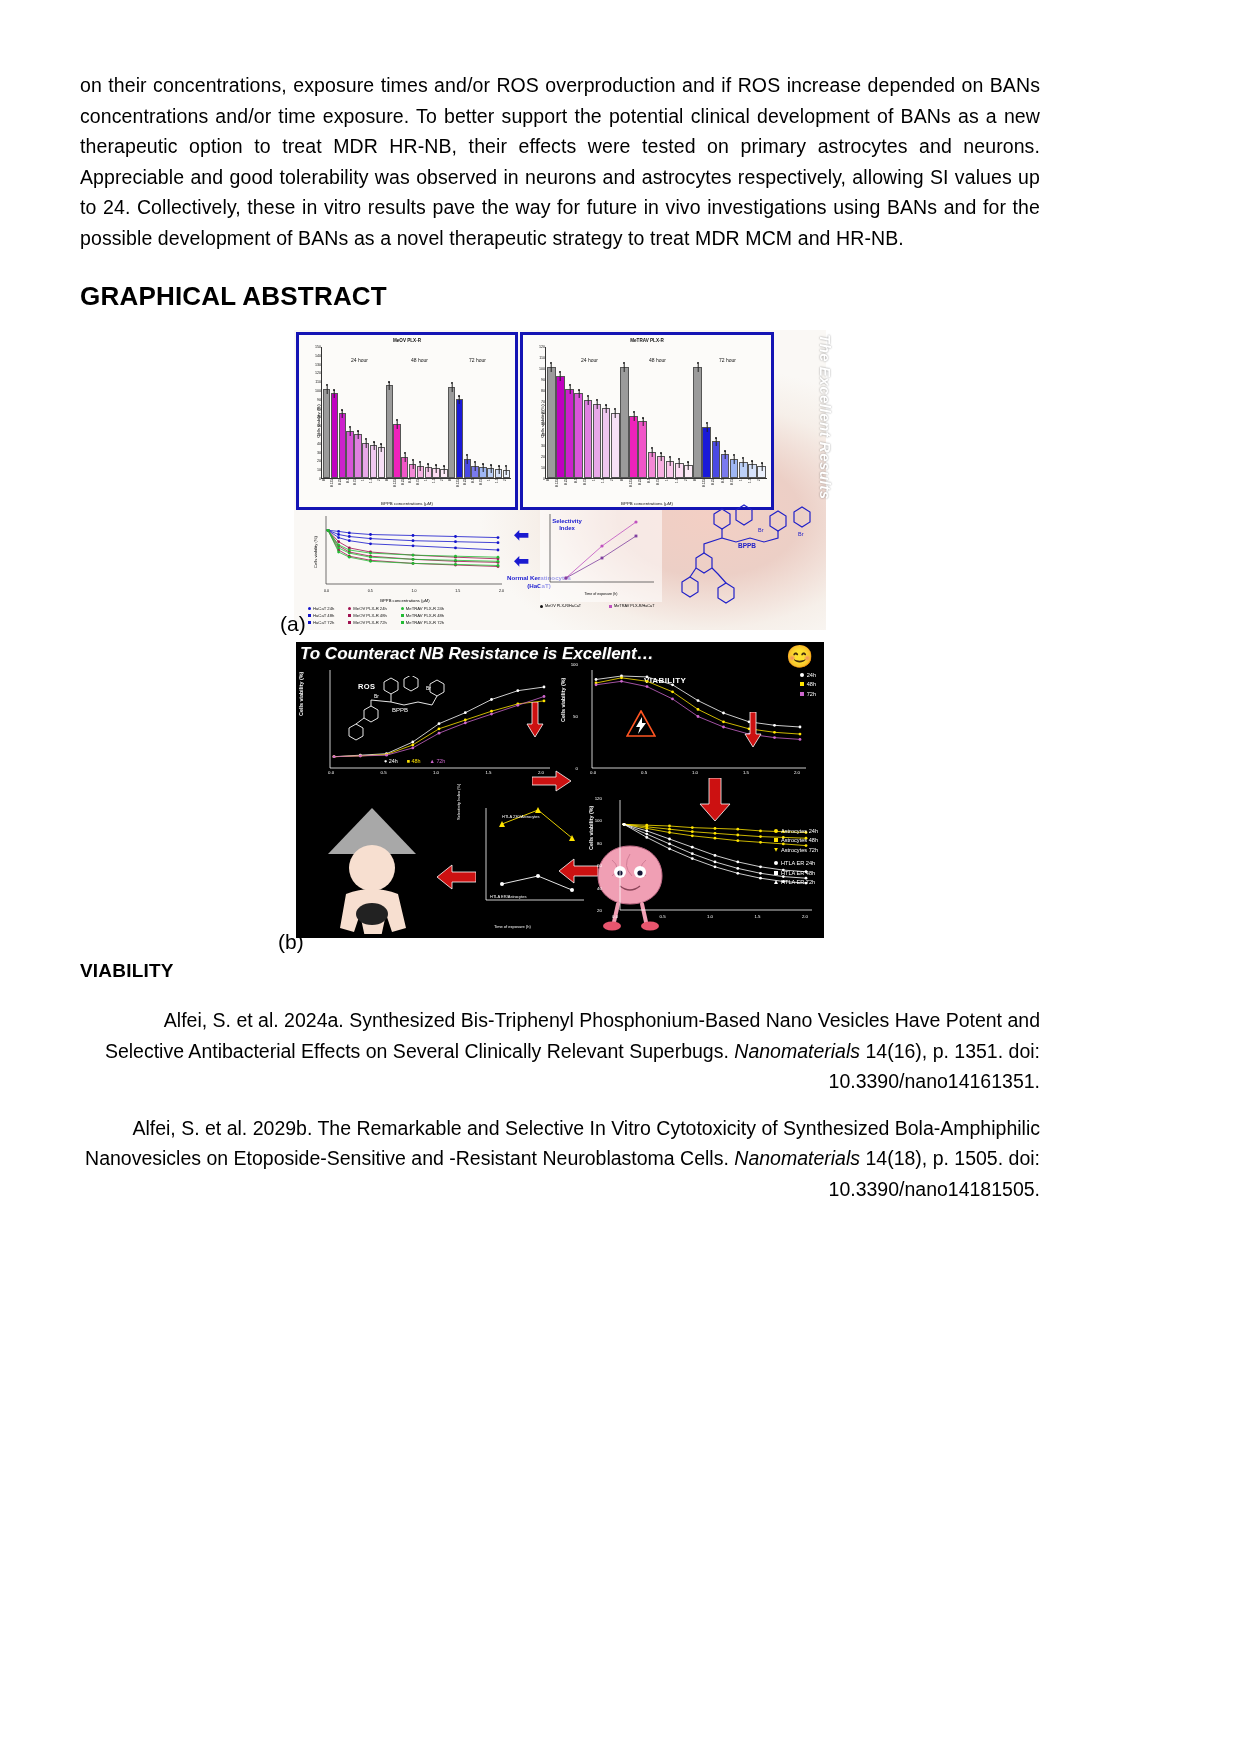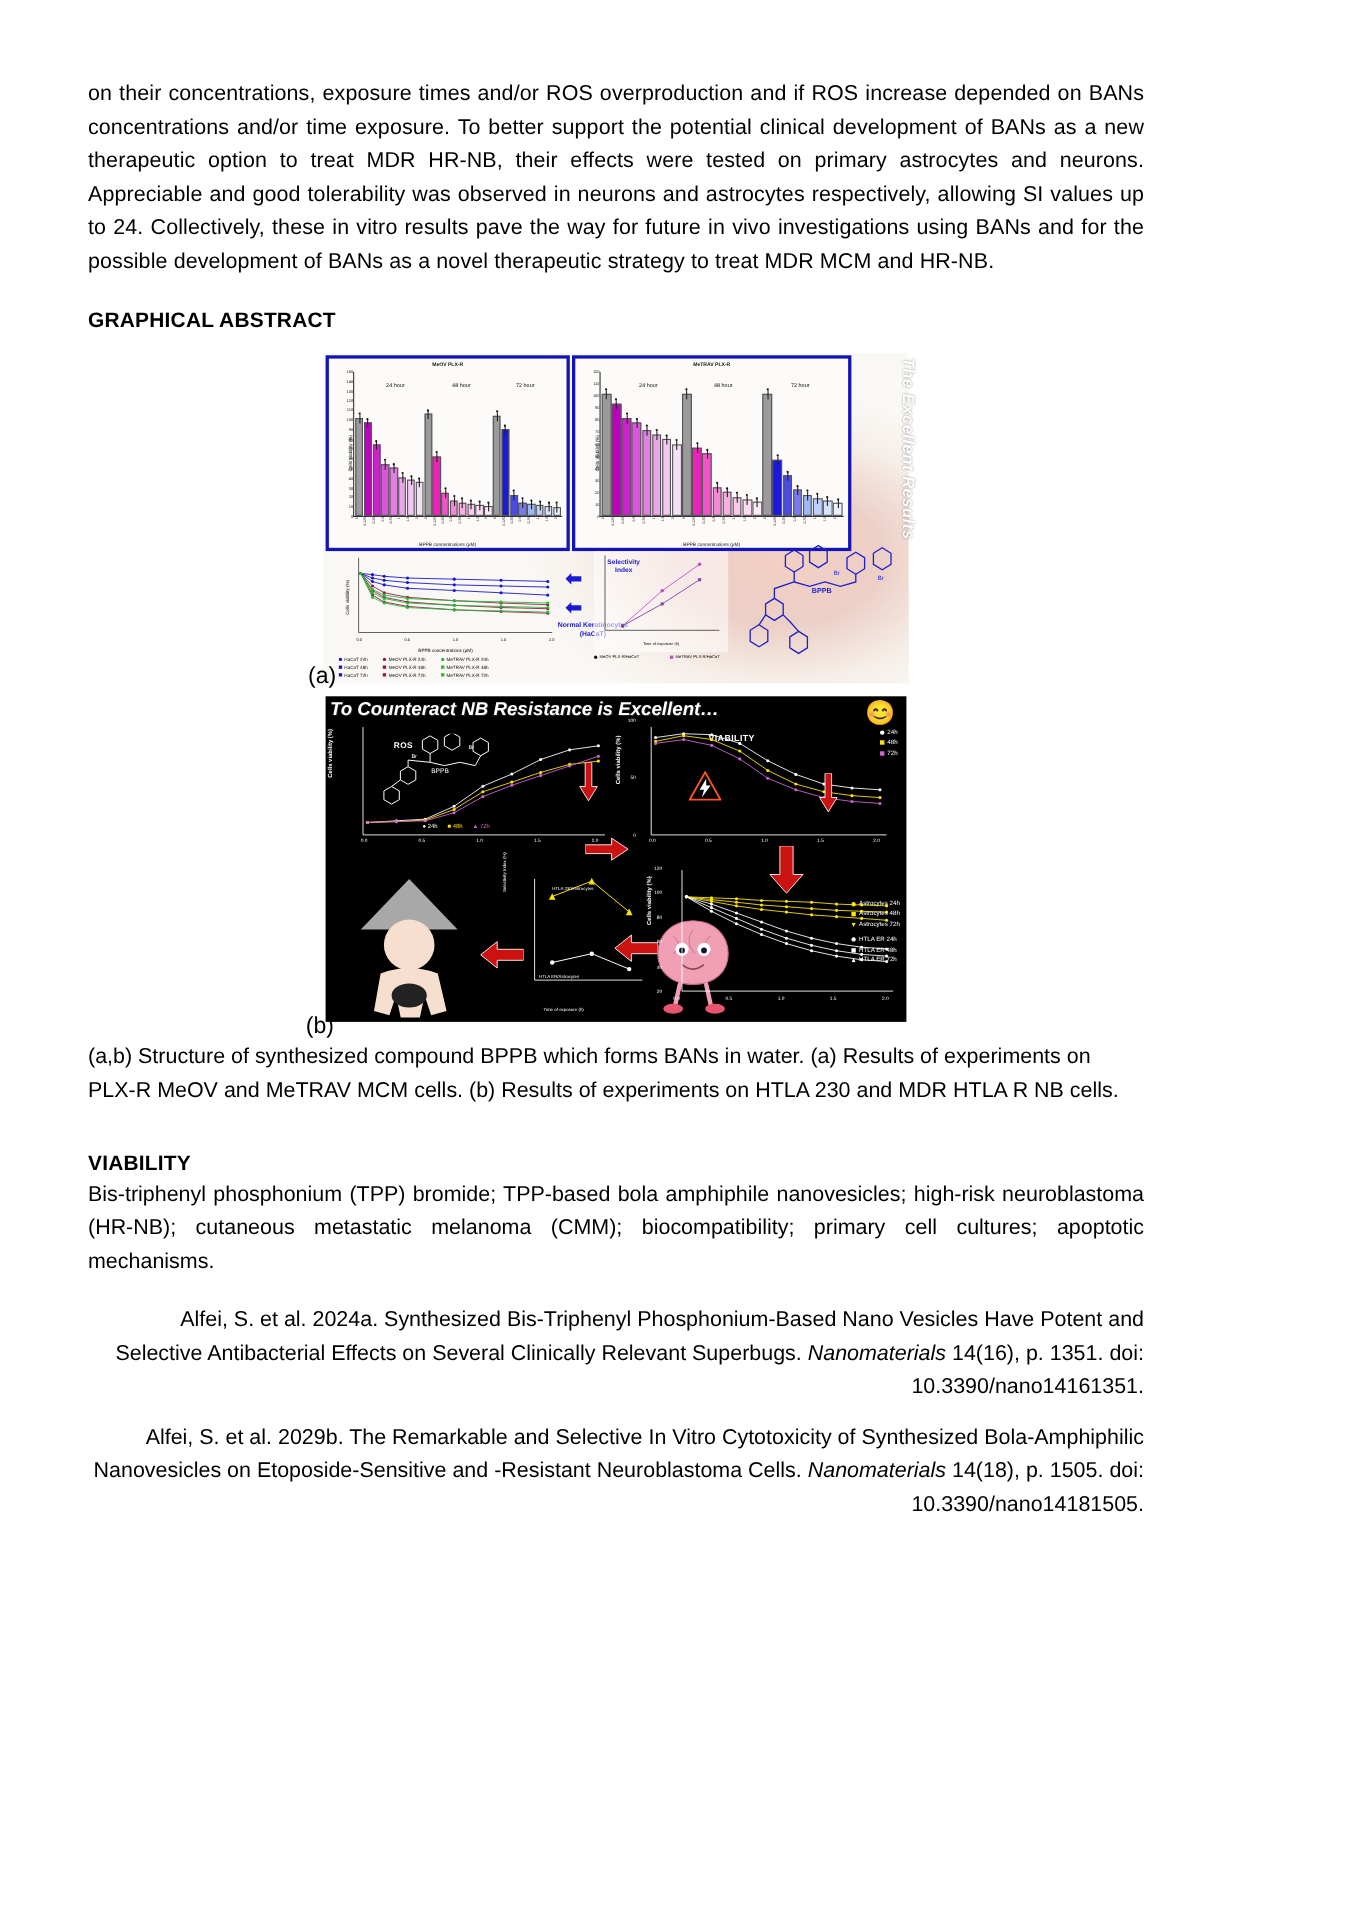--- a/index.html
+++ b/index.html
@@ -29,21 +29,21 @@
     width: 960px;
   }
   p.body-text {
     font-size: 19.5px;
     line-height: 30.5px;
     text-align: justify;
     margin: 0 0 0 0;
     letter-spacing: 0.1px;
   }
   h2.section-heading {
-    font-size: 19px;
+    font-size: 26px;
     font-weight: bold;
     margin: 28px 0 0 0;
     letter-spacing: 0.2px;
   }
   .kw-heading, .ref-heading {
     font-size: 19px;
     font-weight: bold;
     margin: 0 0 1px 0;
     letter-spacing: 0.2px;
   }
@@ -1035,26 +1035,24 @@
           <span>
               <i class="mk" style="background:#fff;clip-path:polygon(50% 0,0 100%,100% 100%);"></i>
               <em style="font-style:normal">HTLA ER 72h</em>
             </span>
         </div>
       </div>
 
       <div class="label-b" style="left:198px;top:600px;">(b)</div>
     </div>
 
-    <p class="caption">(a,b) Structure of synthesized compound BPPB which forms BANs in water. (a) Results of experiments on PLX-R MeOV and MeTRAV MCM cells. (b) Results of experiments on HTLA 230 and MDR HTLA R NB cells.</p>
 
     <div class="spacer-md"></div>
 
     <div class="kw-heading">VIABILITY</div>
-    <p class="kw-body">Bis-triphenyl phosphonium (TPP) bromide; TPP-based bola amphiphile nanovesicles; high-risk neuroblastoma (HR-NB); cutaneous metastatic melanoma (CMM); biocompatibility; primary cell cultures; apoptotic mechanisms.</p>
 
     <div class="spacer-md"></div>
 
     <p class="ref-body"><span>Alfei, S. et al. 2024a. Synthesized Bis-Triphenyl Phosphonium-Based Nano Vesicles Have Potent and Selective Antibacterial Effects on Several Clinically Relevant Superbugs. </span><i class="ital">Nanomaterials</i><span> 14(16), p. 1351. doi: 10.3390/nano14161351.</span></p>
 
     <div class="spacer-sm"></div>
 
     <p class="ref-body"><span>Alfei, S. et al. 2029b. The Remarkable and Selective In Vitro Cytotoxicity of Synthesized Bola-Amphiphilic Nanovesicles on Etoposide-Sensitive and -Resistant Neuroblastoma Cells. </span><i class="ital">Nanomaterials</i><span> 14(18), p. 1505. doi: 10.3390/nano14181505.</span></p>
 
   </div>

